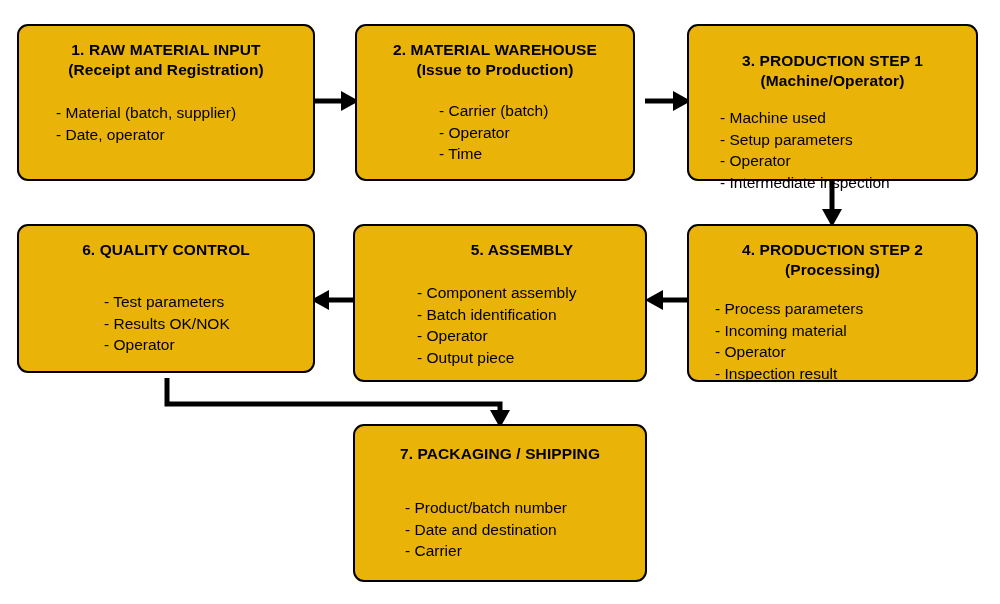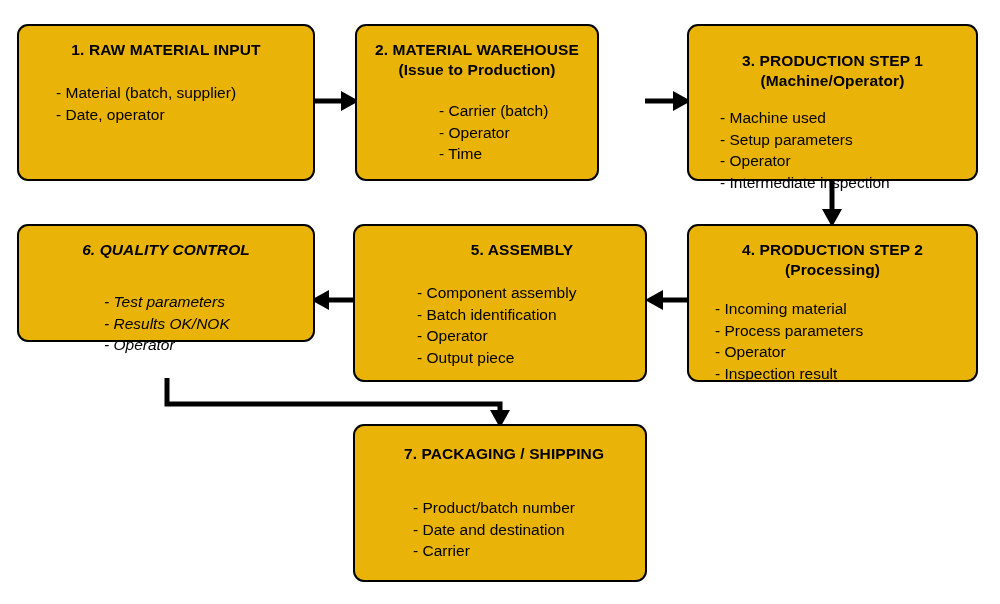--- a/index.html
+++ b/index.html
@@ -48,26 +48,26 @@
   }
   .node-items li {
     white-space: nowrap;
   }
   .node-items li::before {
     content: "- ";
   }
 
   
   .n1 { left: 17px;  top: 24px;  width: 298px; height: 157px; }
-  .n2 { left: 355px; top: 24px;  width: 244px; height: 157px; }
+  .n2 { left: 355px; top: 24px;  width: 280px; height: 157px; }
   .n3 { left: 687px; top: 24px;  width: 291px; height: 157px; }
   .n4 { left: 687px; top: 224px; width: 291px; height: 158px; }
   .n5 { left: 353px; top: 224px; width: 294px; height: 158px; }
-  .n6 { left: 17px;  top: 224px; width: 298px; height: 118px; font-style: italic; }
-  .n7 { left: 353px; top: 424px; width: 294px; height: 158px; padding-left: 8px; }
+  .n6 { left: 17px;  top: 224px; width: 298px; height: 149px; }
+  .n7 { left: 353px; top: 424px; width: 294px; height: 158px; }
 
   .n1 .node-title { padding-top: 14px; }
   .n1 .node-items { margin: 22px 0 0 37px; }
 
   .n2 .node-title { padding-top: 14px; }
   .n2 .node-items { margin: 20px 0 0 82px; }
 
   .n3 .node-title { padding-top: 25px; }
   .n3 .node-items { margin: 16px 0 0 31px; }
 
@@ -130,20 +130,21 @@
   <div class="conn" style="left:155px; top:378px;">
     <svg width="370" height="52" viewBox="0 0 370 52">
       <polyline points="12,0 12,26 345,26 345,34" fill="none" stroke="#000" stroke-width="5" stroke-linejoin="miter"></polyline>
       <polygon points="335,32 345,50 355,32" fill="#000"></polygon>
     </svg>
   </div>
 
   <div class="node n1">
     <div class="node-title">
       <span class="title-line">1. RAW MATERIAL INPUT</span>
+      <span class="title-line">(Receipt and Registration)</span>
     </div>
     <ul class="node-items">
       <li>Material (batch, supplier)</li>
       <li>Date, operator</li>
     </ul>
   </div>
 
   <div class="node n2">
     <div class="node-title">
       <span class="title-line">2. MATERIAL WAREHOUSE</span>
@@ -168,22 +169,22 @@
       <li>Intermediate inspection</li>
     </ul>
   </div>
 
   <div class="node n4">
     <div class="node-title">
       <span class="title-line">4. PRODUCTION STEP 2</span>
       <span class="title-line">(Processing)</span>
     </div>
     <ul class="node-items">
+      <li>Process parameters</li>
       <li>Incoming material</li>
-      <li>Process parameters</li>
       <li>Operator</li>
       <li>Inspection result</li>
     </ul>
   </div>
 
   <div class="node n5">
     <div class="node-title">
       <span class="title-line">5. ASSEMBLY</span>
     </div>
     <ul class="node-items">

